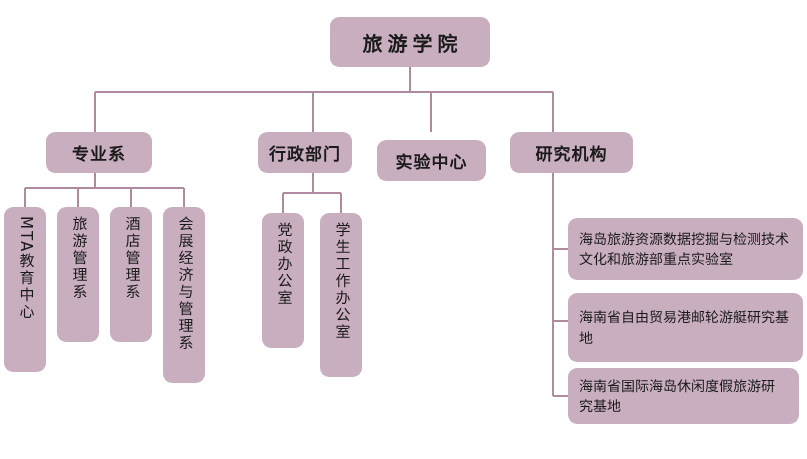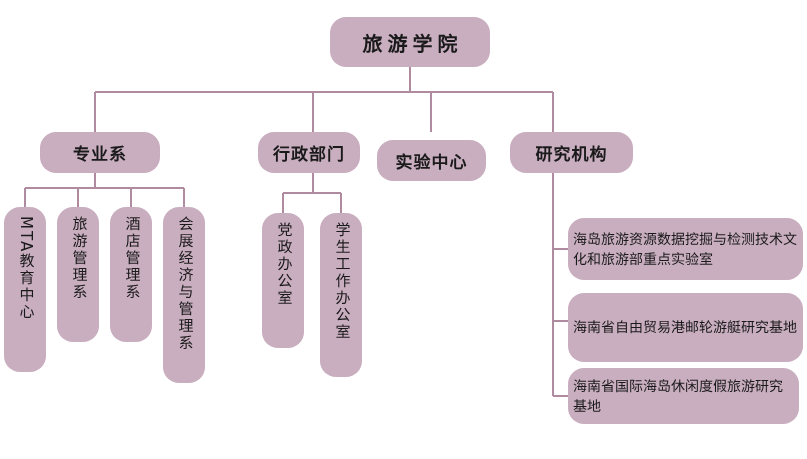--- a/index.html
+++ b/index.html
@@ -26,21 +26,21 @@
     top: 0;
     width: 807px;
     height: 459px;
     pointer-events: none;
   }
 
   
   .node {
     position: absolute;
     background: #c9aec0;
-    border-radius: 16px;
+    border-radius: 9px;
     box-sizing: border-box;
     color: #1a1a1a;
     display: flex;
     align-items: center;
     justify-content: center;
     text-align: center;
   }
 
   
   .node-root {
@@ -55,22 +55,22 @@
   }
 
   
   .node-l2 {
     top: 132px;
     height: 41px;
     font-size: 17px;
     font-weight: bold;
     letter-spacing: 1px;
   }
-  .node-zhuanye   { left: 40px;  width: 120px; }
-  .node-xingzheng { left: 258px; width: 102px; }
+  .node-zhuanye   { left: 46px;  width: 106px; }
+  .node-xingzheng { left: 258px; width: 94px; }
   .node-shiyan    { left: 377px; width: 109px; margin-top: 8px; }
   .node-yanjiu    { left: 492px; width: 123px; margin-left: 18px; }
 
   
   .node-vert {
     font-size: 15px;
     letter-spacing: 2px;
     writing-mode: vertical-rl;
     text-orientation: upright;
     padding: 9px 0;
@@ -93,21 +93,21 @@
   .node-dzhbgs   { left: 262px; top: 213px; width: 42px; height: 135px; }
   .node-xsgzbgs  { left: 320px; top: 213px; width: 42px; height: 164px; }
 
   
   .node-wrap {
     text-align: left;
     justify-content: flex-start;
     align-items: center;
     font-size: 14px;
     line-height: 1.45;
-    padding: 9px 5px;
+    padding: 9px 11px;
   }
   .node-res1 { left: 568px; top: 218px; width: 235px; height: 62px; }
   .node-res2 { left: 568px; top: 293px; width: 235px; height: 69px; }
   .node-res3 { left: 568px; top: 368px; width: 231px; height: 56px; }
 </style>
 </head>
 <body>
 
 <div id="org-chart">
 

